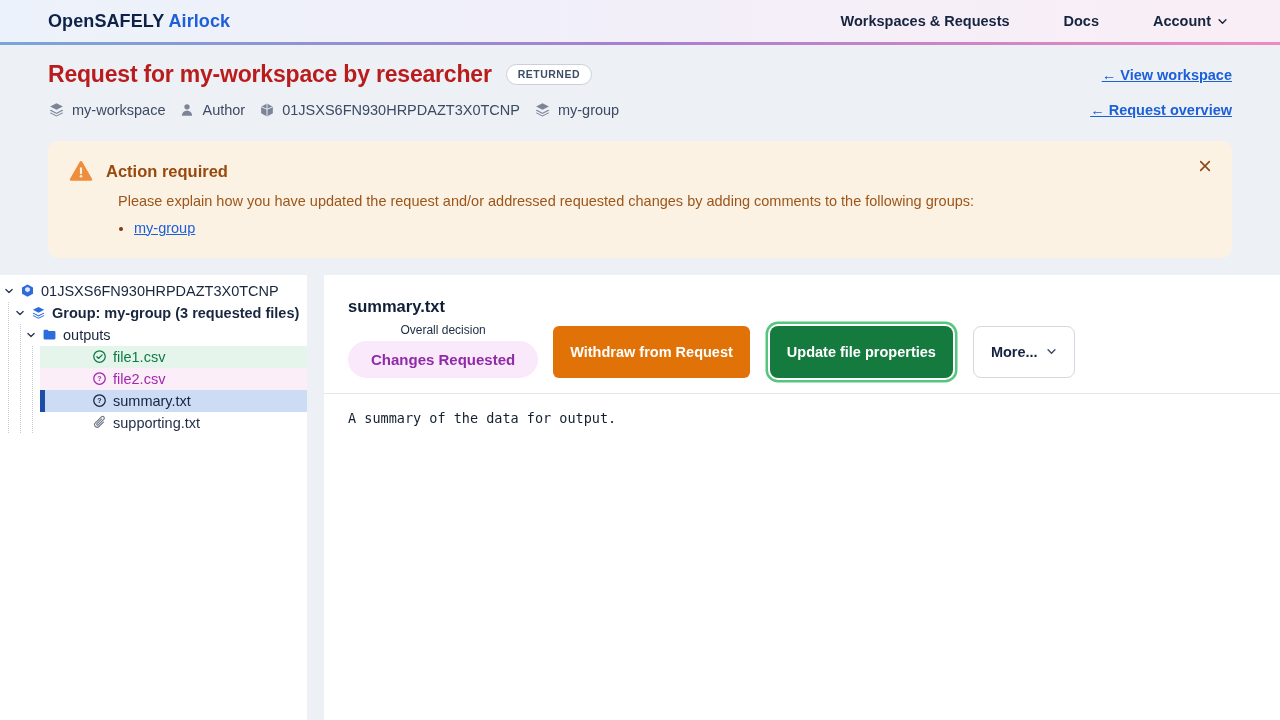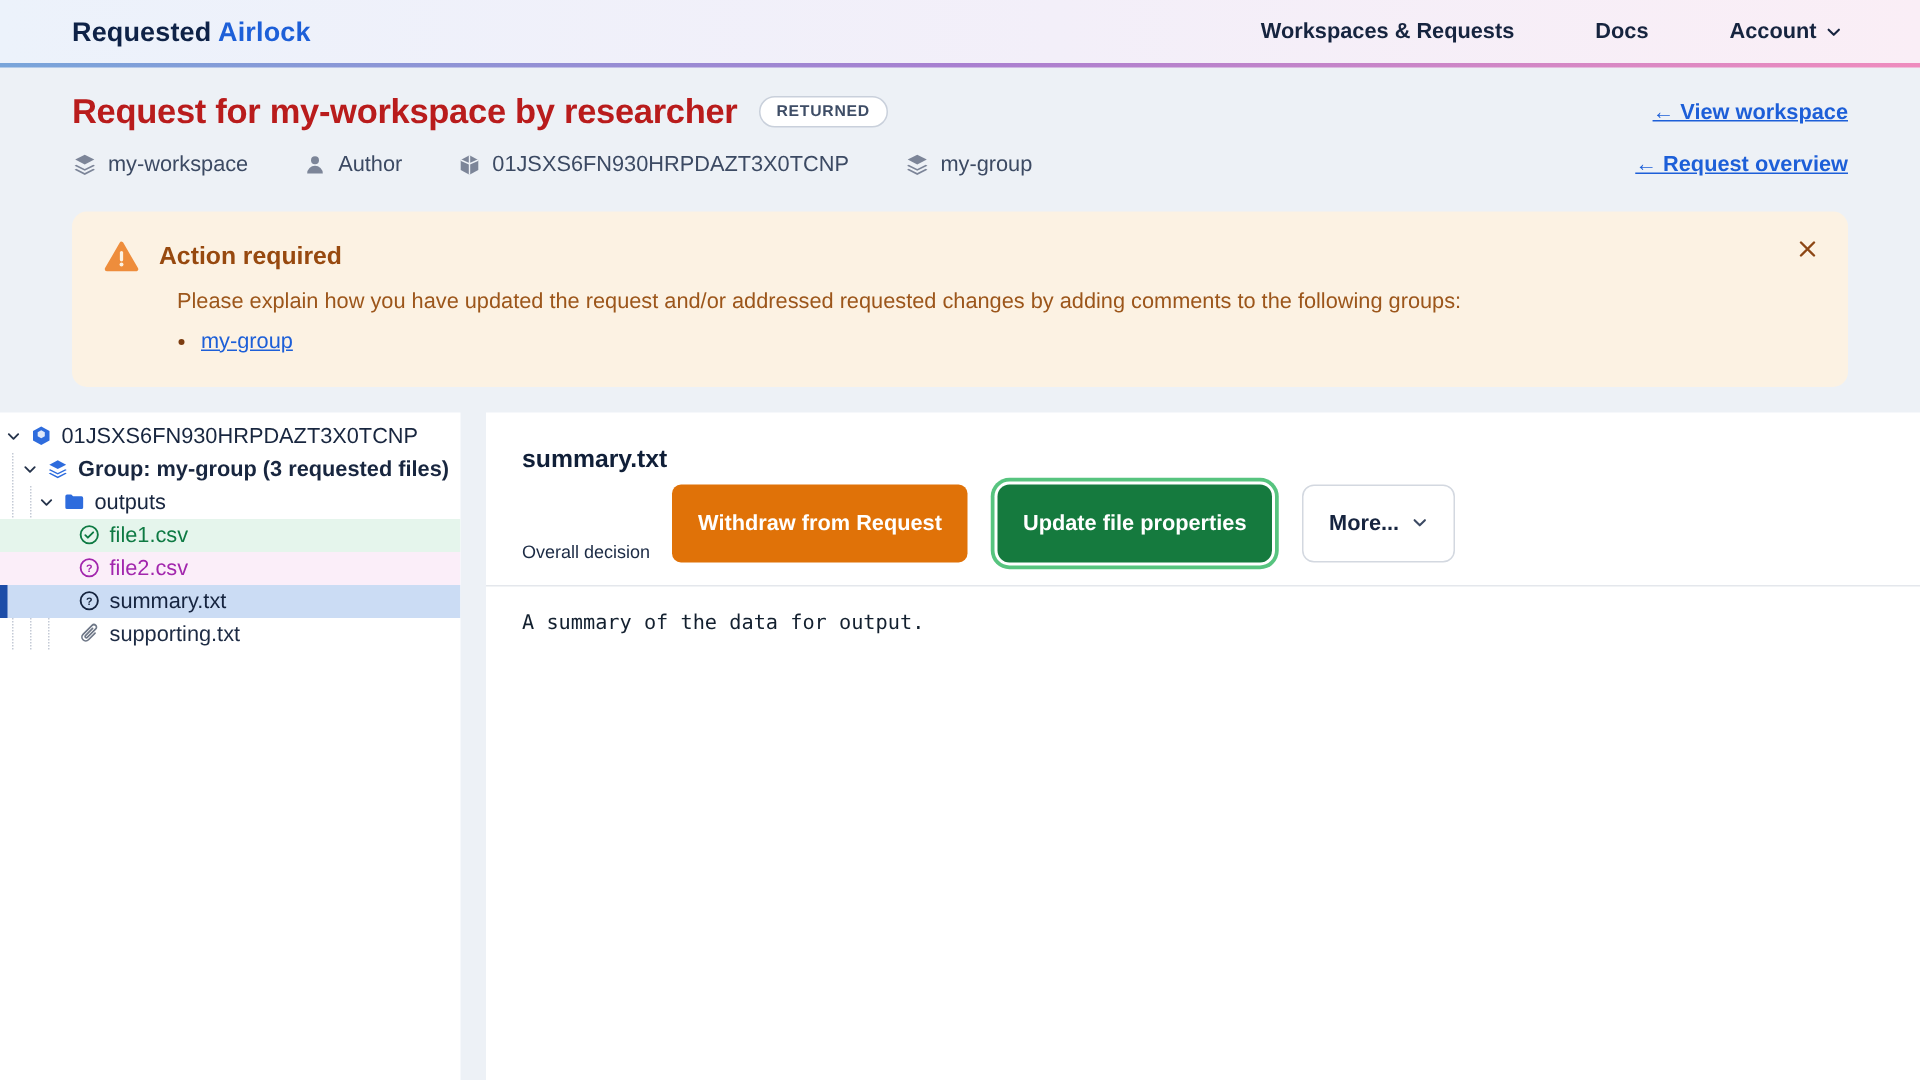--- a/index.html
+++ b/index.html
@@ -37,21 +37,21 @@
   .page-title { font-size:23px; font-weight:800; color:#b91c1c; letter-spacing:-.2px; }
   .status-badge {
     background:#fff; border:1px solid #c9d0db; border-radius:999px;
     font-size:10.5px; font-weight:700; letter-spacing:.5px; color:#3e4d66;
     padding:4px 11px; line-height:1;
   }
   .hdr-link {
     color:#1d5fd8; font-size:14.5px; font-weight:700; text-decoration:underline; cursor:pointer;
   }
   .meta-row { margin-top:13px; }
-  .meta-items { display:flex; align-items:center; gap:37px; }
+  .meta-items { display:flex; align-items:center; gap:14px; }
   .meta-item { display:flex; align-items:center; gap:7px; font-size:14.5px; color:#3c4a63; }
   .meta-item .icon { color:#7c8598; display:flex; }
   .meta-item .icon svg { display:block; }
 
   
   .alert {
     margin:23px 48px 0 48px;
     background:#fcf2e3;
     border-radius:10px;
     padding:17px 24px 18px 20px;
@@ -83,21 +83,21 @@
   .trow {
     height:22px; display:flex; align-items:center; gap:6px;
     font-size:14.5px; color:#18263f; cursor:pointer; position:relative; z-index:2;
     white-space:nowrap;
   }
   .trow .tchev { color:#24324a; display:flex; width:10px; flex:none; }
   .trow .ticon { display:flex; flex:none; }
   .t-root { padding-left:4px; }
   .t-group { padding-left:15px; font-weight:700; }
   .t-folder { padding-left:26px; }
-  .t-file { padding-left:52px; }
+  .t-file { padding-left:52px;margin-left:40px; }
   .blue-ic { color:#2e6cdd; }
   .row-approved { background:#e5f5ec; color:#0e7a43; }
   .row-changes { background:#fbeef9; color:#a226ad; }
   .row-selected { background:#cbdcf4; color:#16243f; }
   .row-selected::before {
     content:""; position:absolute; left:0; top:0; bottom:0; width:5px; background:#1c4da8;
   }
   .row-supporting { color:#1d2b44; }
   .gray-ic { color:#6e7787; }
   .guide {
@@ -138,21 +138,21 @@
     border-top:1px solid #e4e7ec; padding:16px 24px;
     font-family:"DejaVu Sans Mono","Liberation Mono",monospace;
     font-size:13.5px; color:#13202f;
   }
 </style>
 </head>
 <body>
 
 <div class="navbar">
   <div class="brand">
-    <span class="p1">Requested</span>
+    <span class="p1">OpenSAFELY</span>
     <span class="p2">Airlock</span>
   </div>
   <div class="nav-links">
     <span class="nav-link">Workspaces &amp; Requests</span>
     <span class="nav-link">Docs</span>
     <span class="nav-link">
       <span>Account</span>
       <span class="chev">
         <svg width="11" height="11" viewBox="0 0 16 16">
             <path d="M3 5.5l5 5 5-5" fill="none" stroke="#16243f" stroke-width="2" stroke-linecap="round" stroke-linejoin="round"></path>
@@ -328,20 +328,21 @@
       <span>supporting.txt</span>
     </div>
   </div>
 
   <div class="main-panel">
     <div class="panel-head">
       <div class="file-title">summary.txt</div>
       <div class="toolbar">
         <div class="decision">
           <span class="decision-label">Overall decision</span>
+          <button class="pill-changes">Changes Requested</button>
         </div>
         <button class="btn btn-orange">Withdraw from Request</button>
         <button class="btn btn-green">Update file properties</button>
         <button class="btn btn-more">
           <span>More...</span>
           <span class="chev">
             <svg width="11" height="11" viewBox="0 0 16 16">
                 <path d="M3 5.5l5 5 5-5" fill="none" stroke="#3c4a63" stroke-width="2" stroke-linecap="round" stroke-linejoin="round"></path>
               </svg>
           </span>

